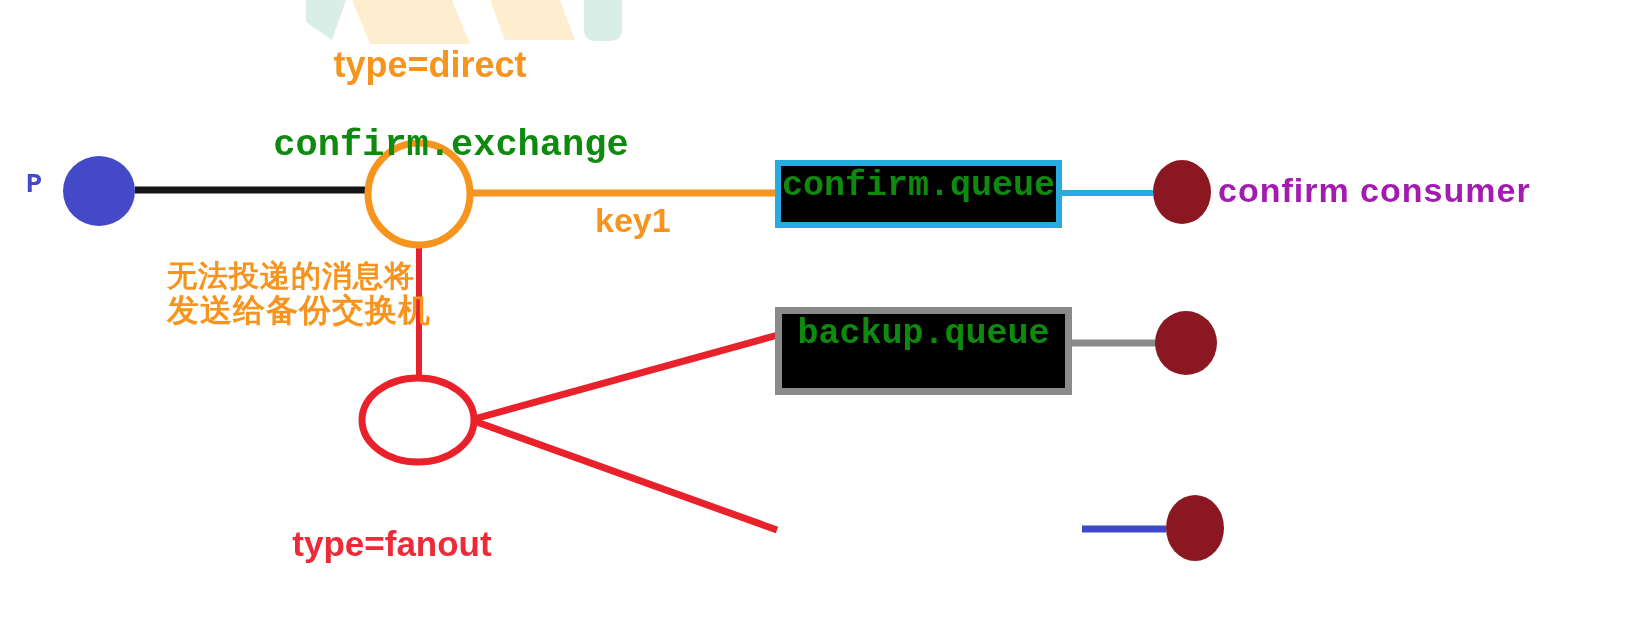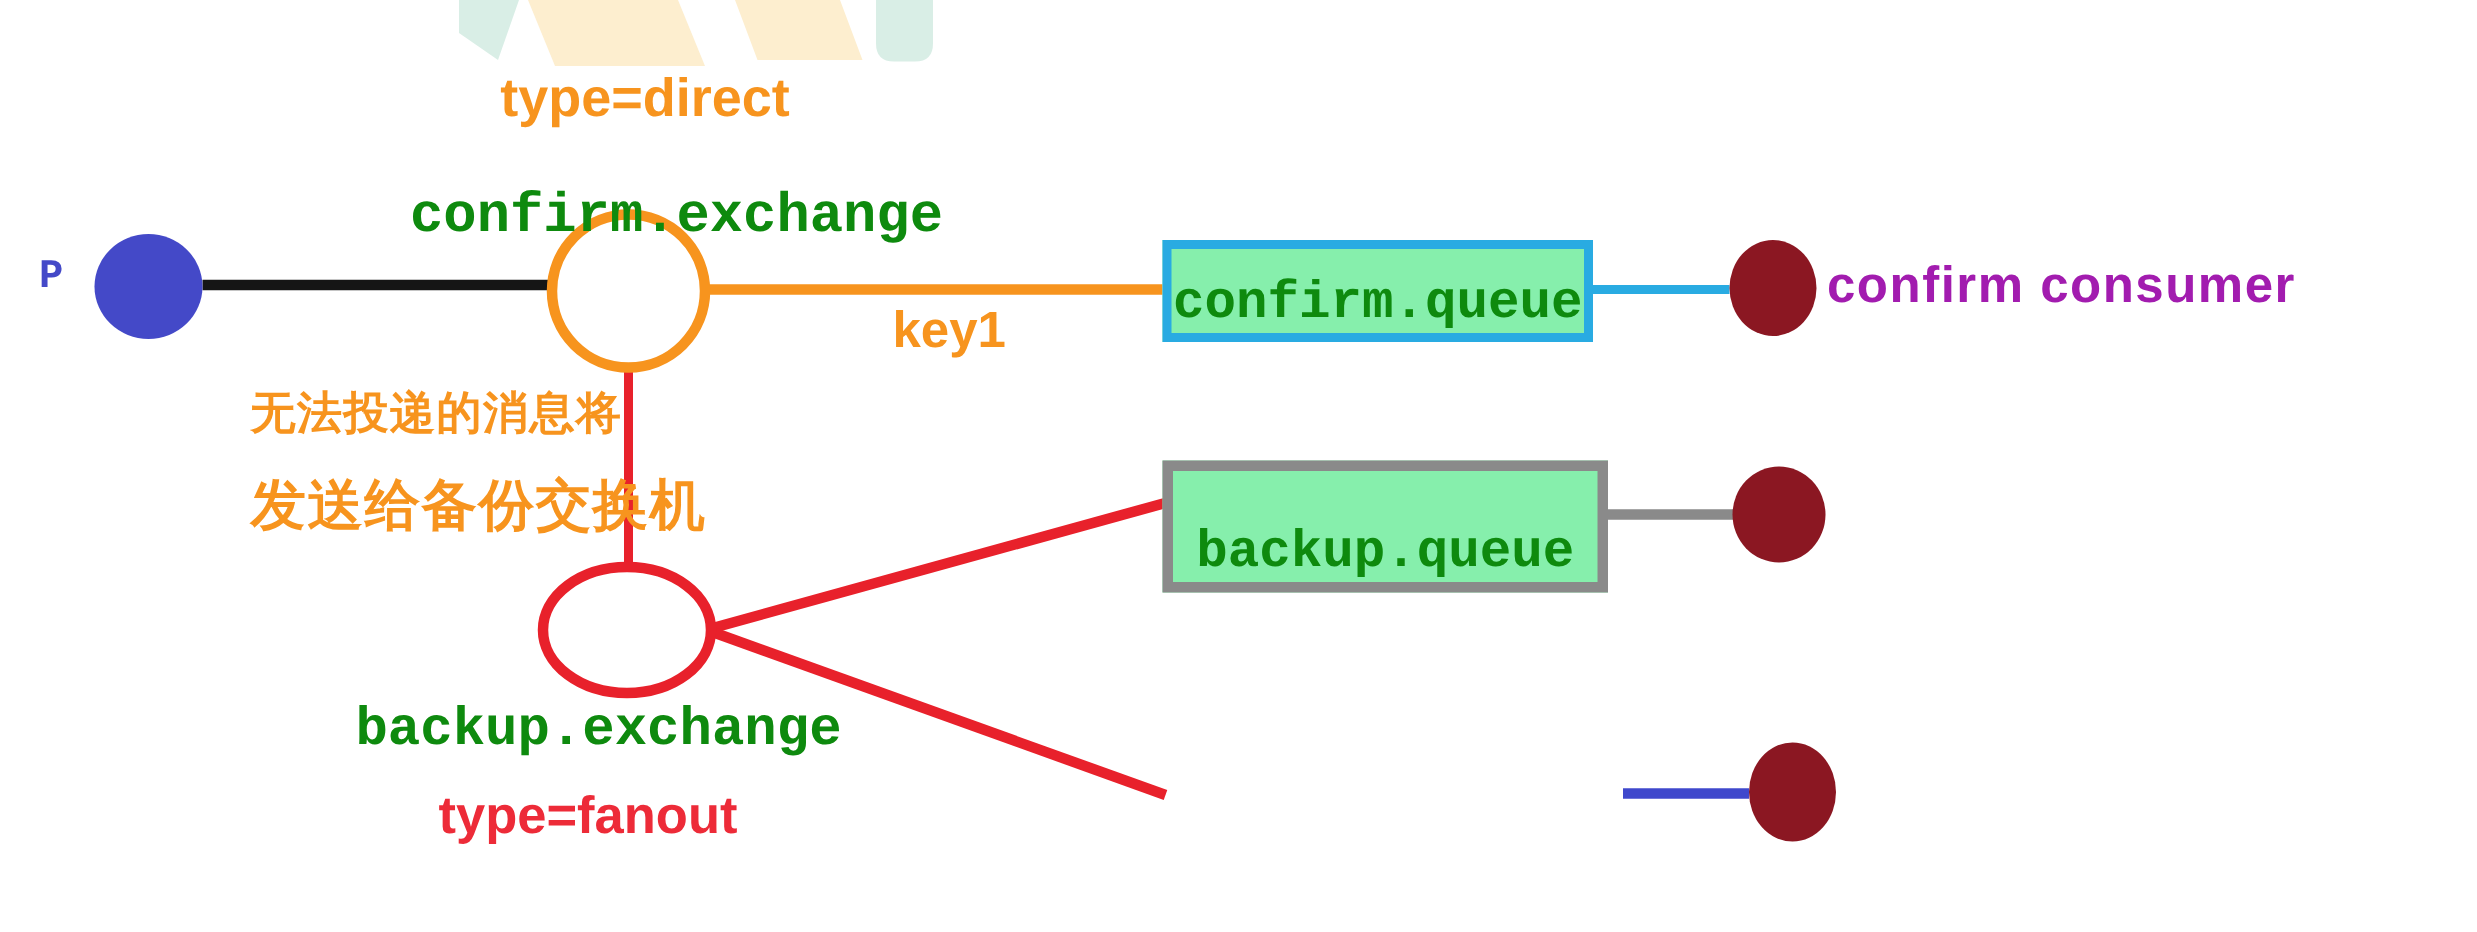--- a/index.html
+++ b/index.html
@@ -16,36 +16,36 @@
   .sans{font-family:"Liberation Sans","DejaVu Sans",sans-serif;font-weight:bold;}
   .center{transform:translateX(-50%);}
   .orange{color:#F7941E;text-align:right;}
   .green{color:#0E8A0E;}
   .red{color:#ED2B38;text-align:right;}
   .maroon{color:#a21caf;}
   .blueP{color:#4449C8;}
 
   .qbox{
     position:absolute;
-    display:flex;align-items:flex-end;justify-content:center;
-    background:#86efac;
+    display:flex;align-items:flex-start;justify-content:center;
+    background:#000000;
     box-sizing:border-box;
     font-family:"Liberation Mono","DejaVu Sans Mono",monospace;
     font-weight:bold;font-size:35px;color:#0E8A0E;
   }
   #q-confirm{left:775px;top:160px;width:287px;height:68px;border:6px solid #29ABE2;}
   #q-backup{left:775px;top:307px;width:297px;height:88px;border:7px solid #8A8A8A;}
   #q-warning{left:774px;top:492px;width:308px;height:74px;border:6px solid #3F48CC;}
 
   #lbl-p{left:26px;top:170px;font-size:27px;}
   #lbl-type-direct{left:430px;top:44px;font-size:36px;}
   #lbl-confirm-exchange{left:451px;top:92px;font-size:37px;margin-top:32px;}
   #lbl-key1{left:595px;top:201px;font-size:34px;}
   #lbl-note1{left:167px;top:259px;font-size:30px;letter-spacing:1px;}
-  #lbl-note2{left:167px;top:316px;font-size:37px;letter-spacing:1px;}
+  #lbl-note2{left:167px;top:292px;font-size:32px;letter-spacing:1px;}
   #lbl-backup-exchange{left:399px;top:466px;font-size:36px;}
   #lbl-type-fanout{left:392px;top:524px;font-size:35px;}
   #lbl-confirm-consumer{left:1218px;top:171px;font-size:34px;letter-spacing:1px;}
   #lbl-warning-consumer{left:1226px;top:507px;font-size:34px;letter-spacing:1px;}
 </style>
 </head>
 <body>
 
 <div id="canvas">
 
@@ -87,20 +87,19 @@
   <div id="lbl-type-direct" class="lbl sans orange center">type=direct</div>
 
   <div id="lbl-confirm-exchange" class="lbl mono green center">confirm.exchange</div>
 
   <div id="lbl-key1" class="lbl sans orange">key1</div>
 
   <div id="lbl-note1" class="lbl sans orange">无法投递的消息将</div>
 
   <div id="lbl-note2" class="lbl sans orange">发送给备份交换机</div>
 
-  <div id="lbl-backup-exchange" class="lbl mono green center">backup.exchange</div>
 
   <div id="lbl-type-fanout" class="lbl sans red center">type=fanout</div>
 
   <div id="lbl-confirm-consumer" class="lbl sans maroon">confirm consumer</div>
 
 
 </div>
 
 </body></html>

